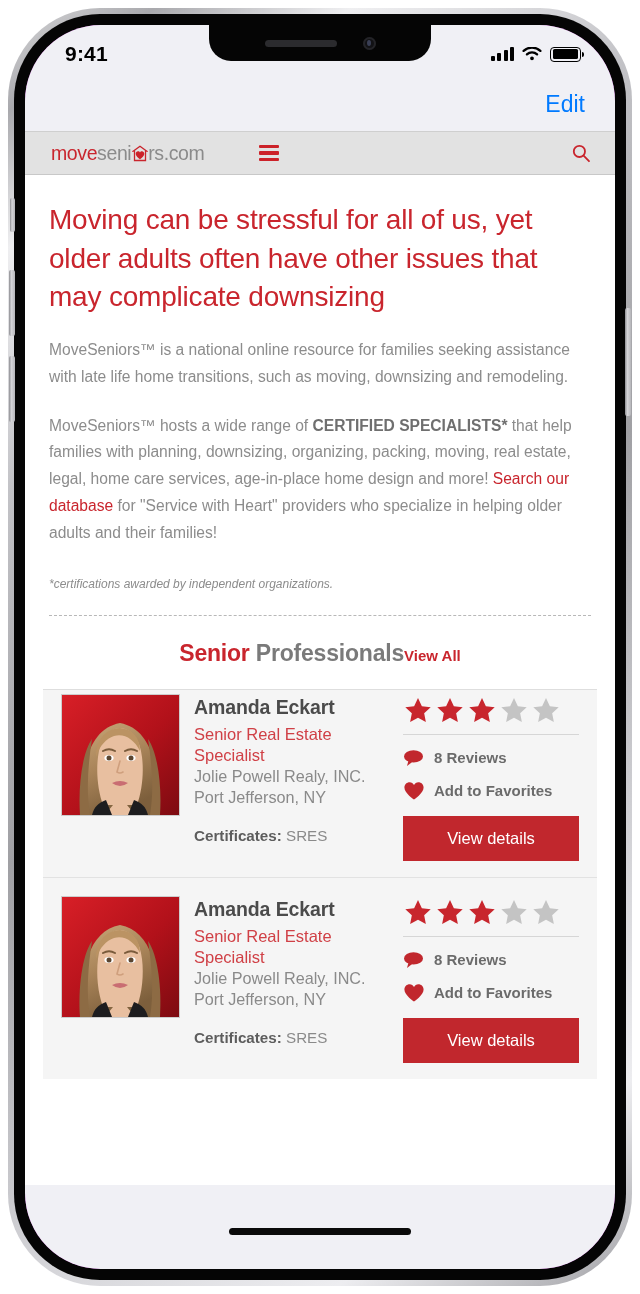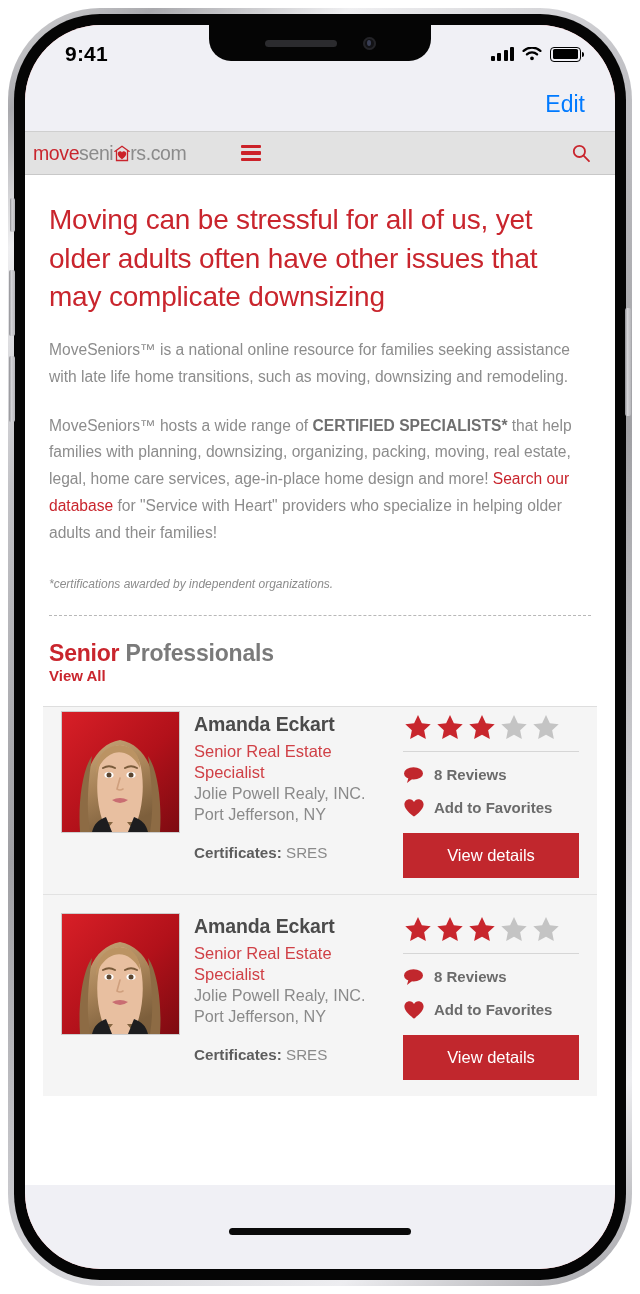--- a/index.html
+++ b/index.html
@@ -33,21 +33,21 @@
     background: #050505;
     box-sizing: border-box;
     padding: 11px;
   }
   .screen {
     position: relative;
     width: 100%;
     height: 100%;
     border-radius: 76px;
     overflow: hidden;
-    background: #fca5a5;
+    background: #a21caf;
   }
 
   
   .btn-side {
     position: absolute;
     background: linear-gradient(90deg,#8e8e92,#d5d5d9 40%,#b6b6ba);
     border-radius: 2px;
   }
   .btn-silent { left: 2px; top: 190px; width: 5px; height: 34px; }
   .btn-volup  { left: 1px; top: 262px; width: 6px; height: 66px; }
@@ -142,21 +142,21 @@
   }
 
   
   .site-header {
     height: 44px;
     background: #e2e2e2;
     border-top: 1px solid #cfcfcf;
     border-bottom: 1px solid #c8c8c8;
     display: flex;
     align-items: center;
-    padding: 0 24px 0 8px;
+    padding: 0 24px 0 26px;
     box-sizing: border-box;
     gap: 33px;
   }
   .logo {
     font-size: 19.5px;
     letter-spacing: -0.4px;
     white-space: nowrap;
     display: flex;
     align-items: center;
     cursor: pointer;
@@ -228,23 +228,22 @@
   }
 
   .dashed-sep {
     margin: 24px 24px 0 24px;
     border-top: 1.6px dashed #b8b8b8;
   }
 
   .section-head {
     display: flex;
     align-items: baseline;
-    justify-content: flex-end;
+    justify-content: center;
     padding: 24px 24px 0 24px;
-    flex-direction: column;
   }
   .section-title {
     font-size: 23px;
     font-weight: bold;
     letter-spacing: -0.2px;
   }
   .section-title .st-red { color: #c9252d; }
   .section-title .st-gray { color: #7a7a7a; }
   .view-all {
     color: #c9252d;

